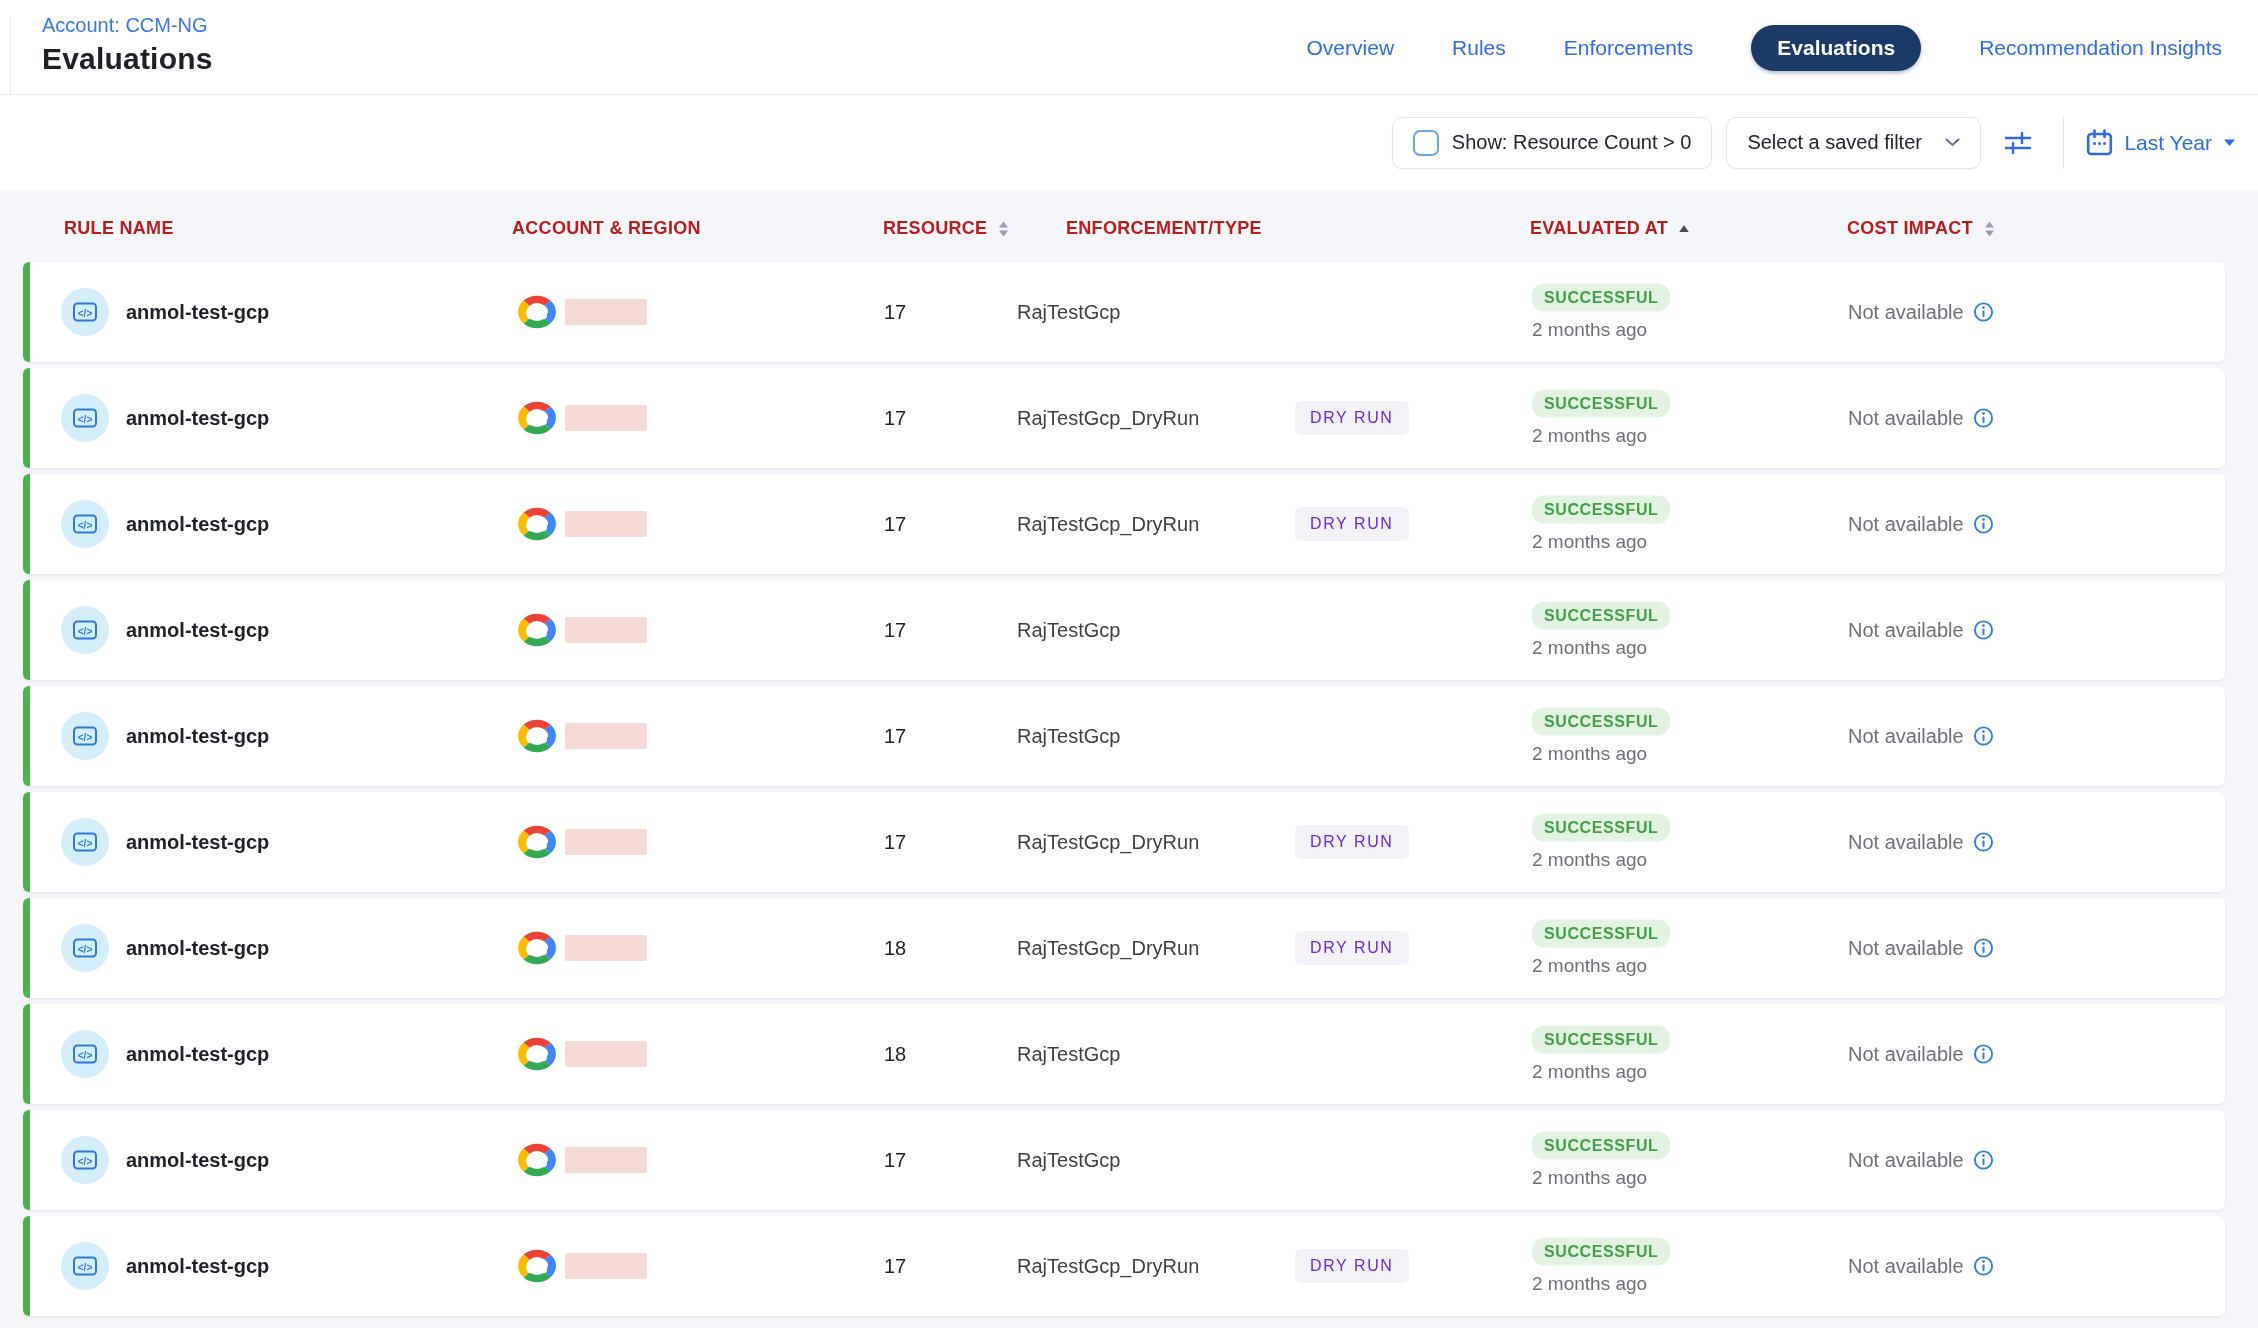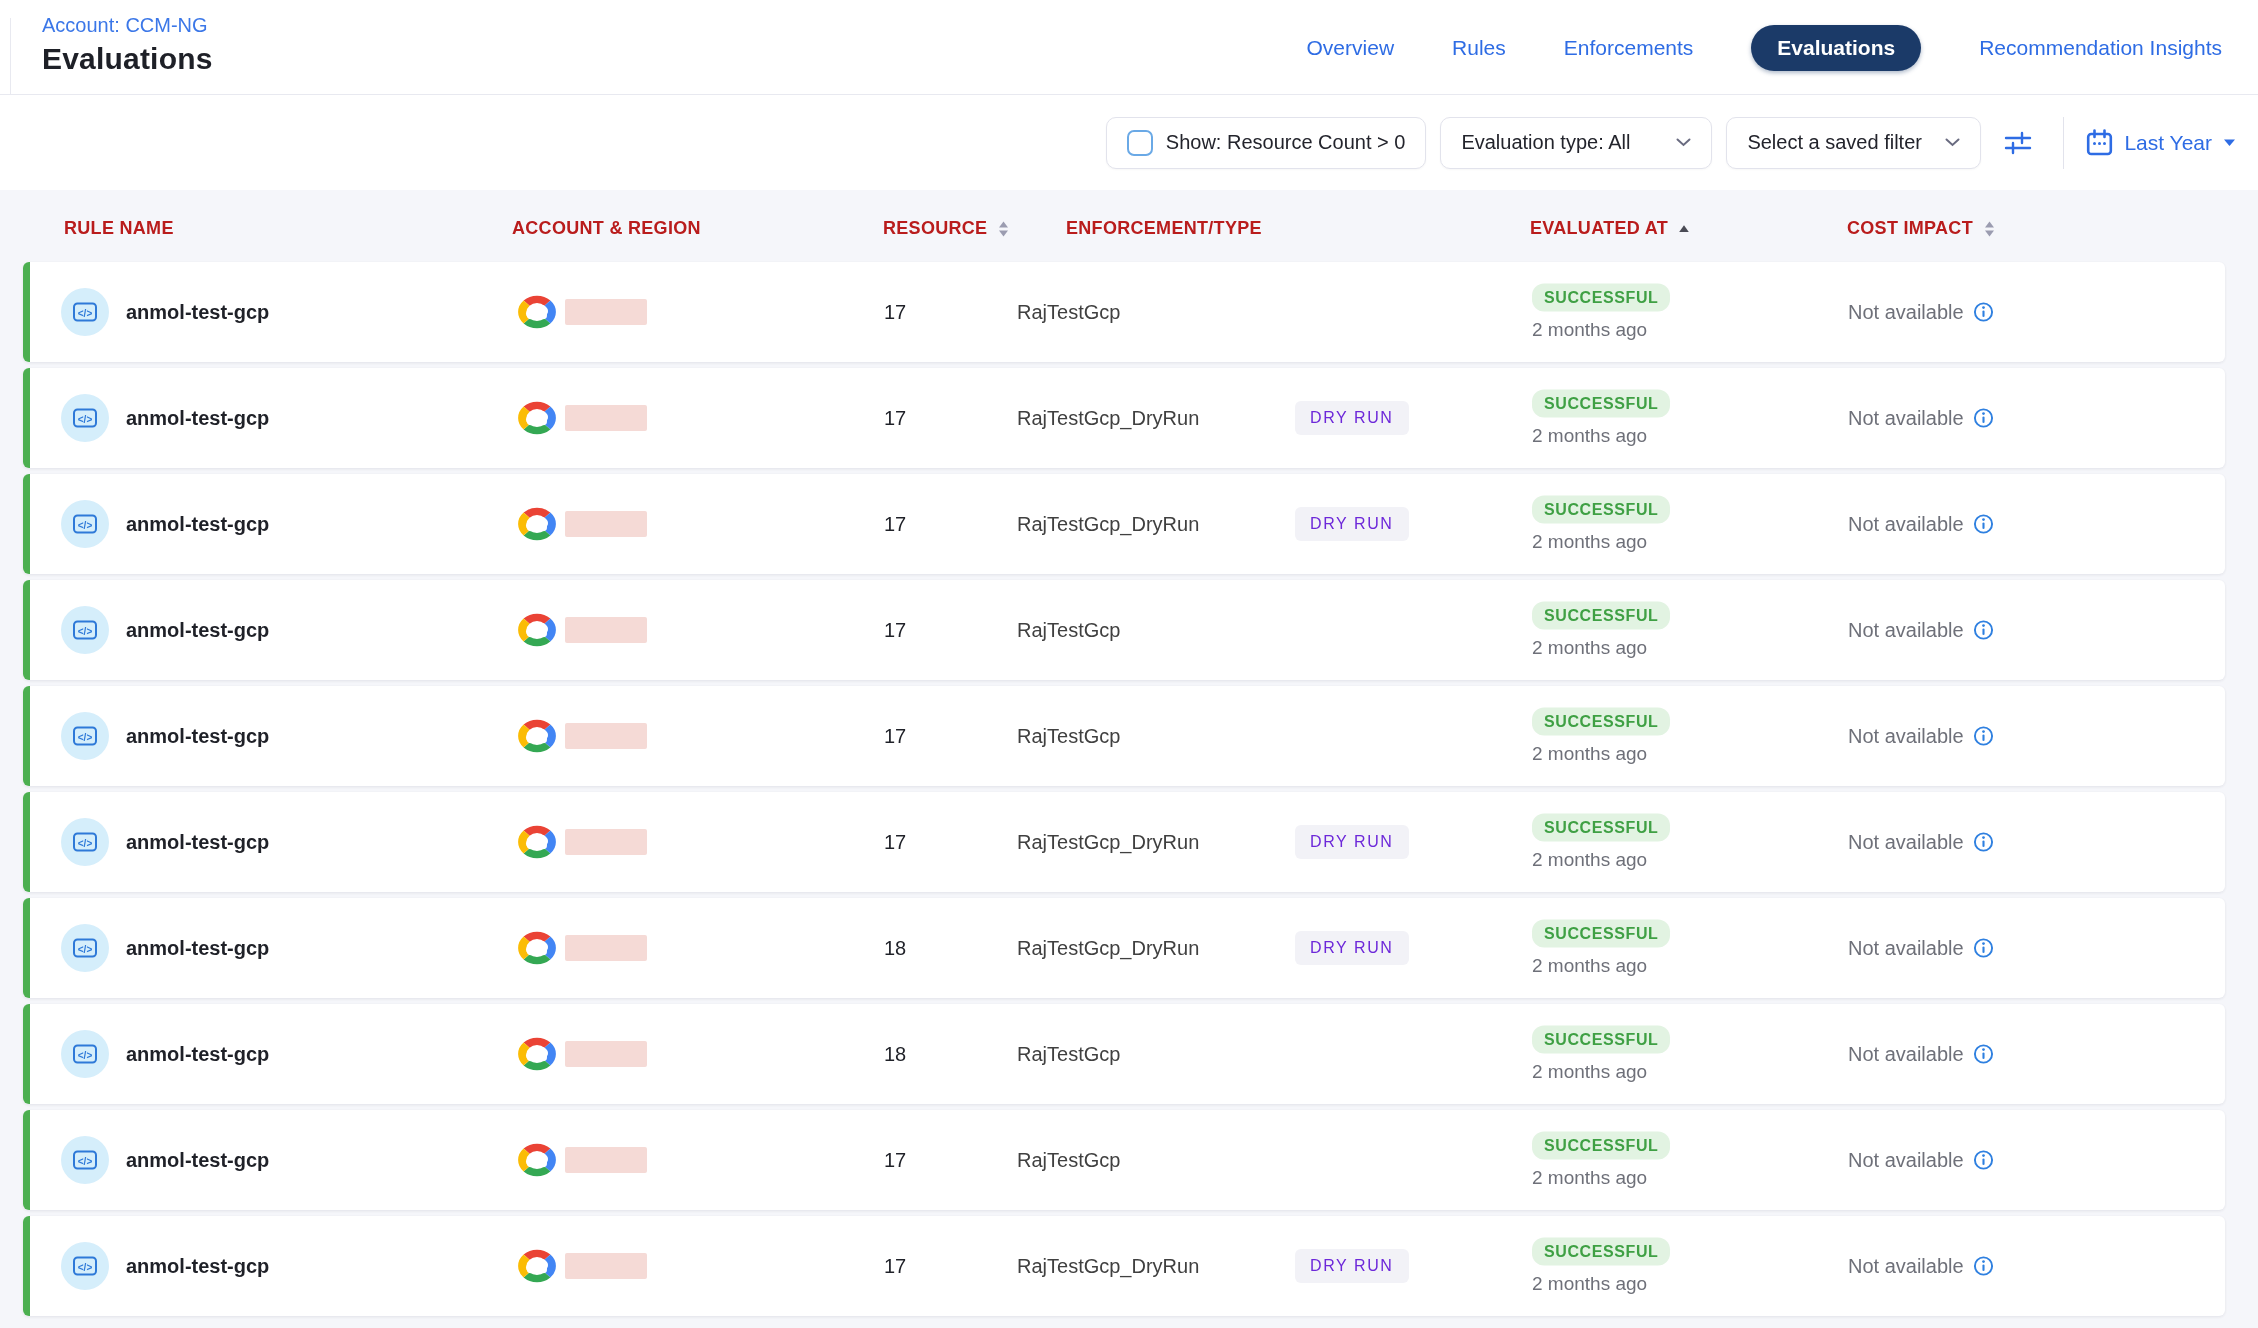--- a/index.html
+++ b/index.html
@@ -84,28 +84,20 @@
 </nav>
   </header>
 
   <div class="filterbar">
     <label class="chip">
       <span class="checkbox"></span>
       <span>Show: Resource Count &gt; 0</span>
     </label>
 
 
-    <div class="chip spread chip-type">
-      <span>Evaluation type: All</span>
-      <span>
-        <svg width="15" height="9" viewBox="0 0 15 9">
-            <path d="M1.5 1.5 L7.5 7 L13.5 1.5" stroke="#696b80" stroke-width="2" fill="none" stroke-linecap="round"></path>
-          </svg>
-      </span>
-    </div>
 
     <div class="chip spread chip-saved">
       <span>Select a saved filter</span>
       <span>
         <svg width="15" height="9" viewBox="0 0 15 9">
             <path d="M1.5 1.5 L7.5 7 L13.5 1.5" stroke="#696b80" stroke-width="2" fill="none" stroke-linecap="round"></path>
           </svg>
       </span>
     </div>
 

